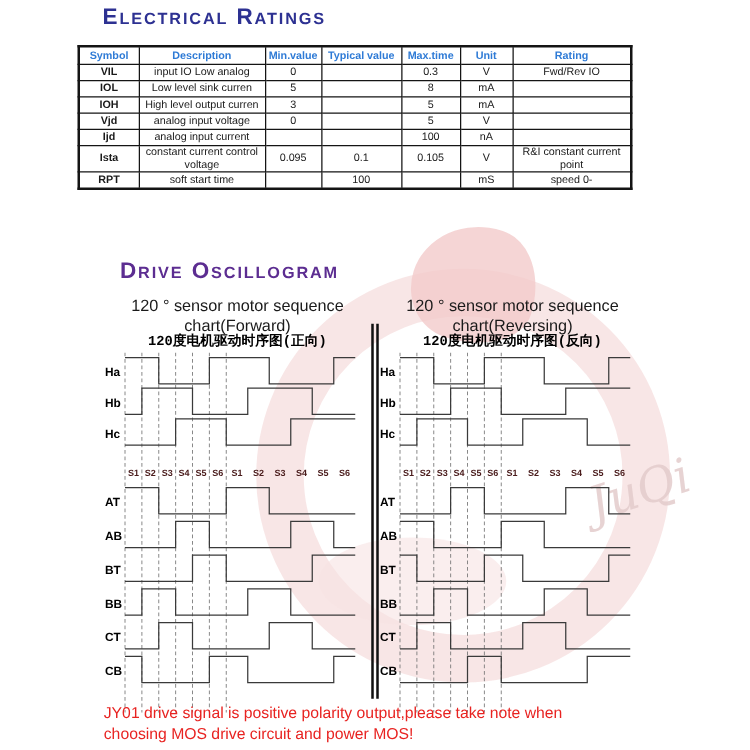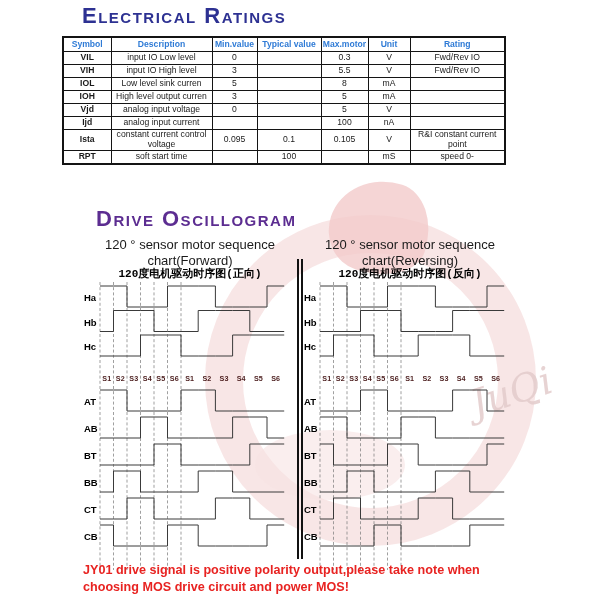--- a/index.html
+++ b/index.html
@@ -10,21 +10,21 @@
   .wm-ring{left:205px;top:215px;width:255px;height:255px;border:38px solid #f6dddd;
            border-radius:50%;opacity:.75;}
   .wm-blob{left:330px;top:180px;width:100px;height:95px;background:#f2caca;
            border-radius:58% 42% 60% 40%/55% 60% 40% 45%;transform:rotate(18deg);opacity:.8;}
   .wm-blob2{left:255px;top:430px;width:150px;height:70px;background:#f7e2e2;
             border-radius:50%;opacity:.6;}
   .wm-text{left:470px;top:370px;font-family:"DejaVu Serif",serif;font-style:italic;
            font-size:38px;color:#e3cccc;transform:rotate(-18deg);opacity:.85;}
   
   .h1{position:absolute;z-index:2;font-variant:small-caps;font-weight:bold;
-      letter-spacing:1.5px;font-size:22px;}
+      letter-spacing:1.5px;font-size:18px;}
   .h1.ratings{left:82px;top:3px;color:#2d3192;}
   .h1.oscillo{left:96px;top:206px;color:#5c2d91;}
   
   table.ratings{position:absolute;z-index:2;left:62px;top:36px;border-collapse:collapse;
                 background:#fff;table-layout:fixed;width:442px;}
   table.ratings th,table.ratings td{border:1px solid #141414;font-size:8.6px;
                 text-align:center;padding:0 1px;line-height:1.15;height:12px;
                 overflow:hidden;}
   table.ratings{border:2px solid #141414;}
   table.ratings th{color:#2f7bd6;font-weight:bold;height:13px;}
@@ -32,21 +32,21 @@
   
   .charts{position:absolute;z-index:2;left:84px;top:237px;display:flex;}
   .chart{width:212px;}
   .ct-en{font-size:13px;text-align:center;color:#1a1a1a;line-height:1.2;}
   .ct-zh{font-size:11px;font-weight:bold;text-align:center;color:#000;line-height:1.2;font-family:Liberation Mono, monospace;}
   .chart svg{display:block;margin-top:1px;}
   .divider{width:2px;height:300px;margin:22px 1px 0 1px;border-left:2px solid #111;
            border-right:2px solid #111;}
   
   .note{position:absolute;z-index:2;left:83px;top:562px;width:450px;color:#e82321;
-        font-weight:bold;font-size:12.6px;line-height:1.35;}
+        font-weight:normal;font-size:12.6px;line-height:1.35;}
 </style>
 </head>
 <body>
 
 <div class="page">
 
   <div class="wm wm-ring"></div>
   <div class="wm wm-blob"></div>
   <div class="wm wm-blob2"></div>
   <div class="wm wm-text">JuQi</div>
@@ -62,41 +62,32 @@
         <col style="width:47px">
         <col style="width:42px">
         <col style="width:95px">
     </colgroup>
     <thead>
         <tr id="ratings-head">
           <th>Symbol</th>
           <th>Description</th>
           <th>Min.value</th>
           <th>Typical value</th>
-          <th>Max.motor</th>
+          <th>Max.time</th>
           <th>Unit</th>
           <th>Rating</th>
         </tr>
       </thead>
     <tbody id="ratings-body">
         <tr>
           <td class="sym">VIL</td>
-          <td>input IO Low level</td>
+          <td>input IO Low analog</td>
           <td>0</td>
           <td></td>
           <td>0.3</td>
-          <td>V</td>
-          <td>Fwd/Rev IO</td>
-        </tr>
-        <tr>
-          <td class="sym">VIH</td>
-          <td>input IO High level</td>
-          <td>3</td>
-          <td></td>
-          <td>5.5</td>
           <td>V</td>
           <td>Fwd/Rev IO</td>
         </tr>
         <tr>
           <td class="sym">IOL</td>
           <td>Low level sink curren</td>
           <td>5</td>
           <td></td>
           <td>8</td>
           <td>mA</td>

